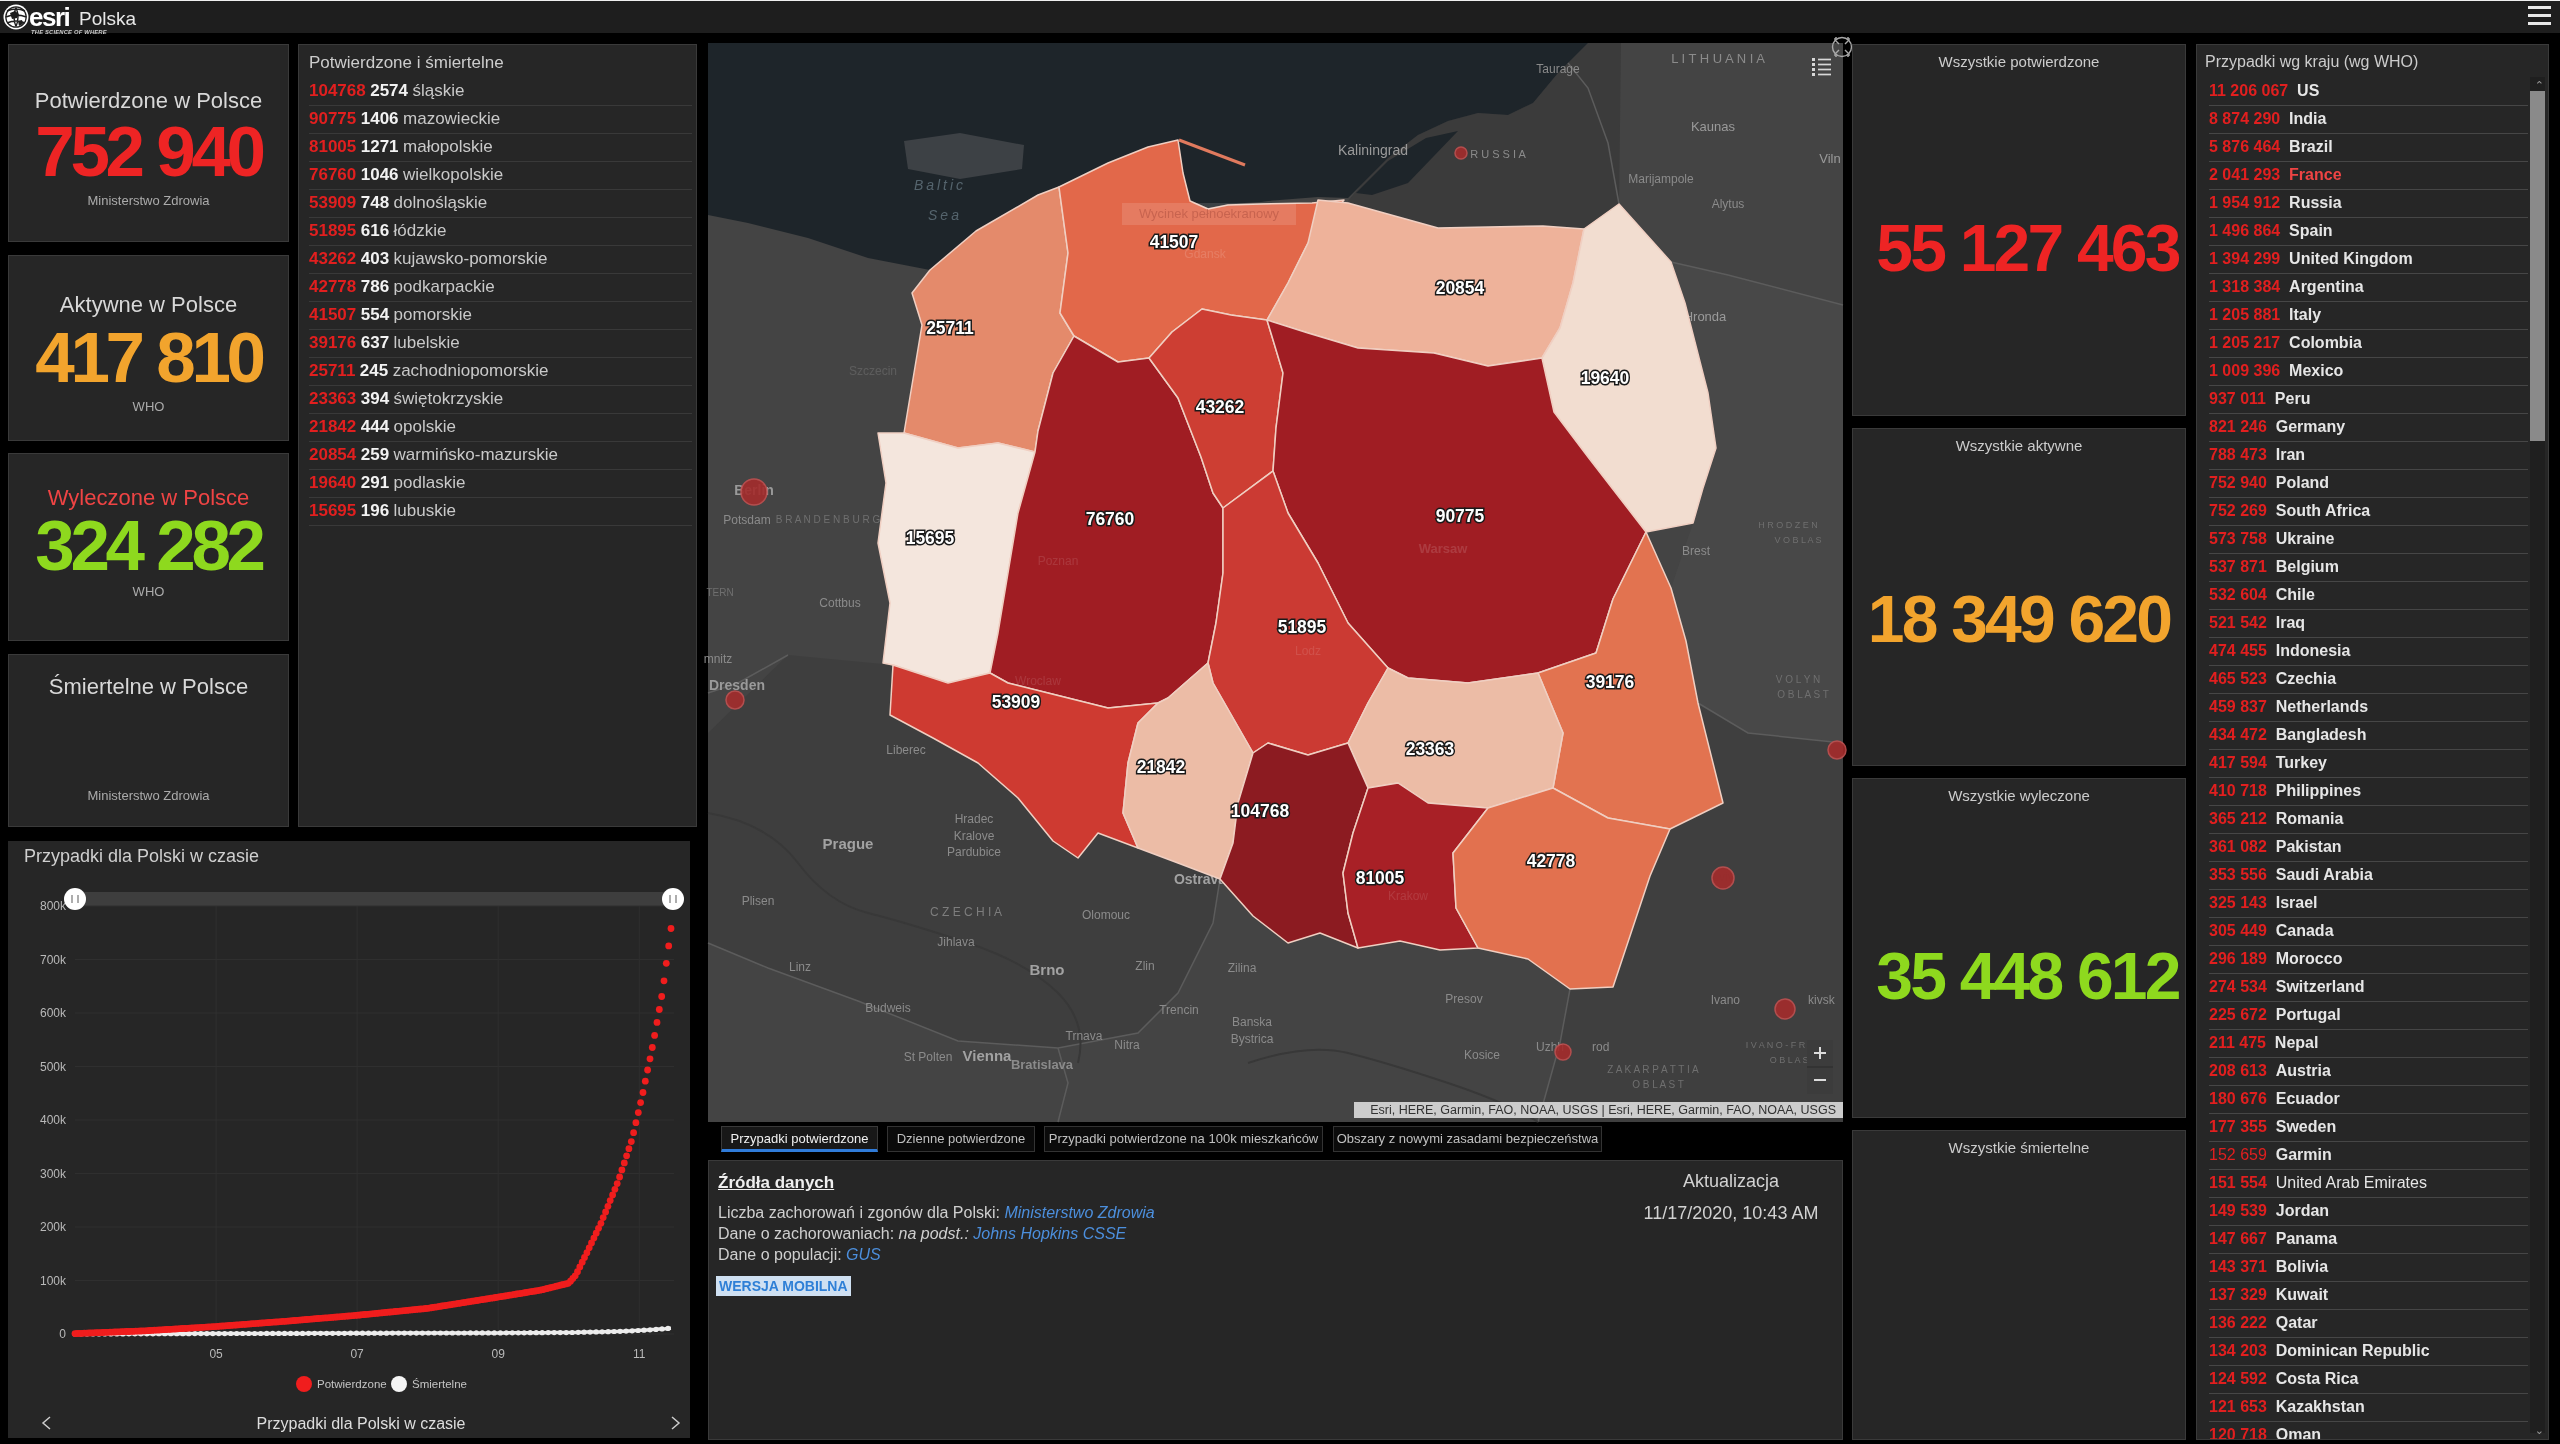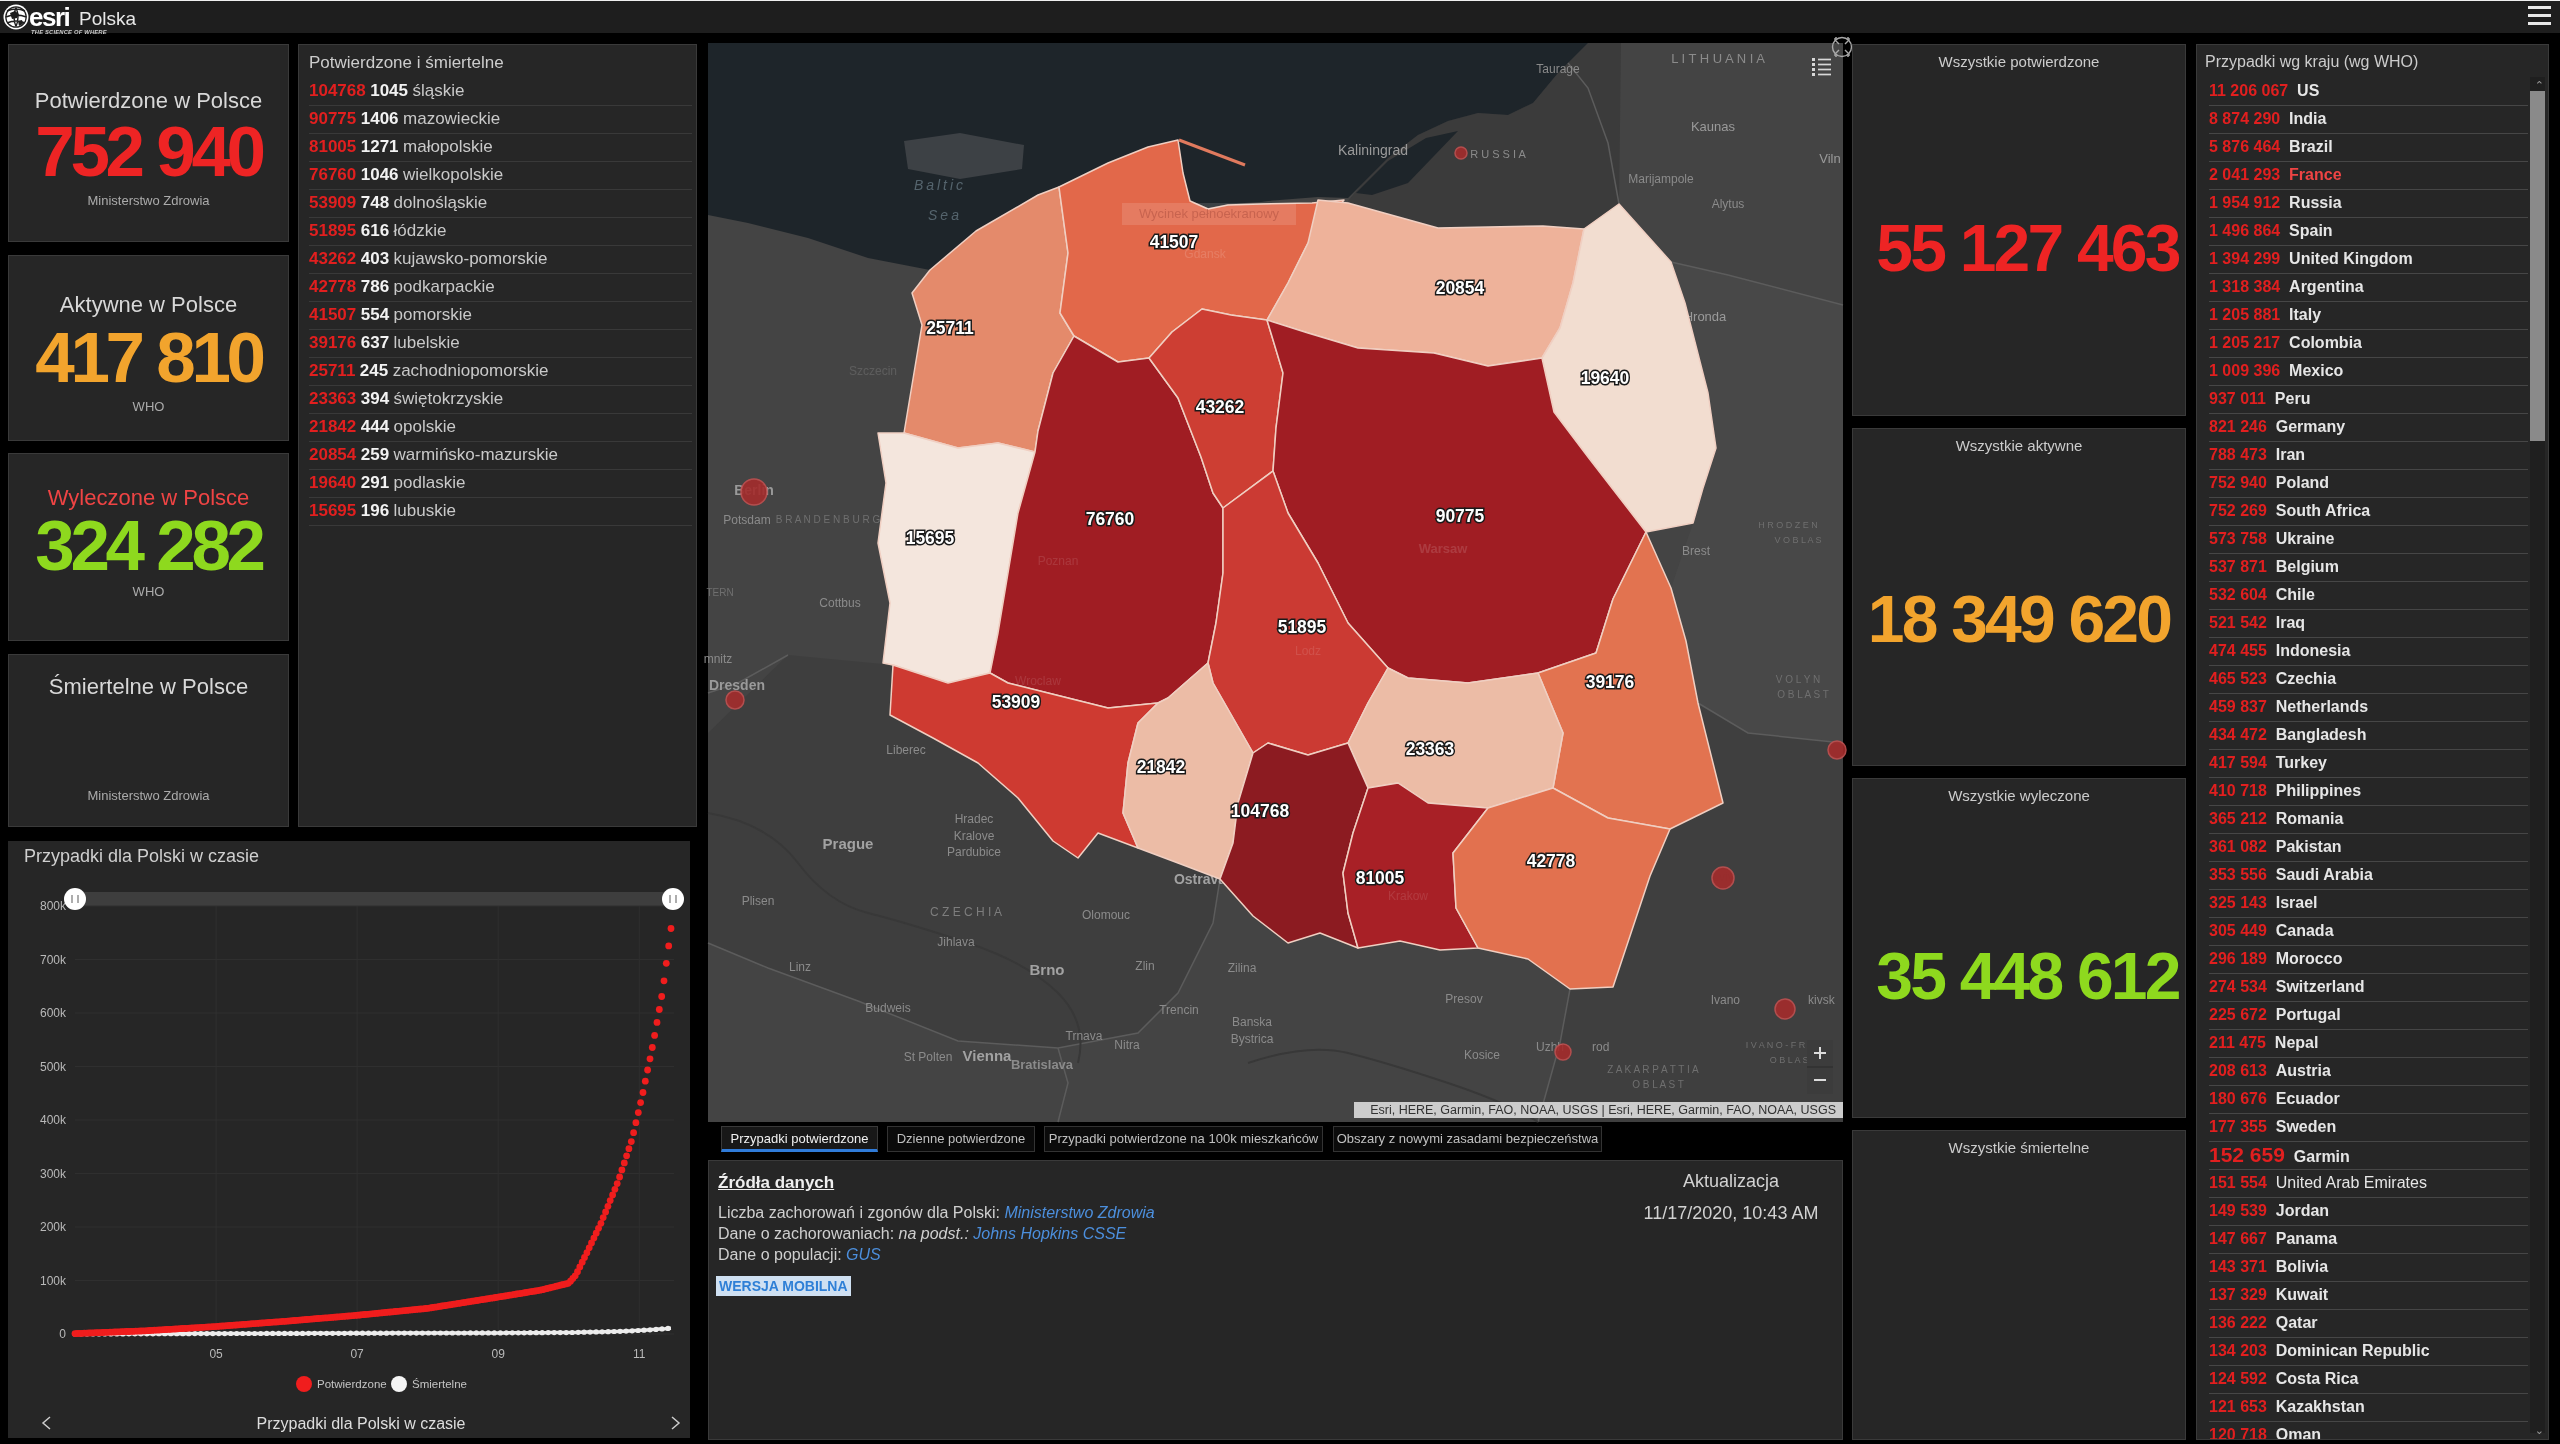--- a/index.html
+++ b/index.html
@@ -38,21 +38,21 @@
 <div style="position:absolute;left:0;right:0;top:53px;text-align:center;font-size:71px;line-height:78px;font-weight:bold;color:#8ed91e;letter-spacing:-4.3px">324 282</div>
 <div style="position:absolute;left:0;right:0;top:130px;text-align:center;font-size:13px;line-height:16px;color:#ababab">WHO</div>
 </div>
 <div style="position:absolute;left:8px;top:654px;width:281px;height:173px;background:#262626;border:1px solid #3a3a3a;box-sizing:border-box">
 <div style="position:absolute;left:0;right:0;top:18px;text-align:center;font-size:22px;line-height:28px;color:#d8d8d8">Śmiertelne w Polsce</div>
 <div style="position:absolute;left:0;right:0;top:133px;text-align:center;font-size:13px;line-height:16px;color:#ababab">Ministerstwo Zdrowia</div>
 </div>
 <div style="position:absolute;left:298px;top:44px;width:399px;height:783px;background:#262626;border:1px solid #3a3a3a;box-sizing:border-box">
 <div style="position:absolute;left:10px;top:8px;font-size:17px;color:#cccccc">Potwierdzone i śmiertelne</div>
 <div style="position:absolute;left:10px;right:4px;top:32px;height:28px;border-bottom:1px solid #393939;line-height:28px;white-space:nowrap">
-<span style="color:#e11f1f;font-weight:bold;font-size:17px">104768</span> <span style="color:#f2f2f2;font-weight:bold;font-size:17px">1045</span> <span style="color:#c9c9c9;font-size:17px">śląskie</span></div>
+<span style="color:#e11f1f;font-weight:bold;font-size:17px">104768</span> <span style="color:#f2f2f2;font-weight:bold;font-size:17px">2574</span> <span style="color:#c9c9c9;font-size:17px">śląskie</span></div>
     <div style="position:absolute;left:10px;right:4px;top:60px;height:28px;border-bottom:1px solid #393939;line-height:28px;white-space:nowrap">
 <span style="color:#e11f1f;font-weight:bold;font-size:17px">90775</span> <span style="color:#f2f2f2;font-weight:bold;font-size:17px">1406</span> <span style="color:#c9c9c9;font-size:17px">mazowieckie</span></div>
     <div style="position:absolute;left:10px;right:4px;top:88px;height:28px;border-bottom:1px solid #393939;line-height:28px;white-space:nowrap">
 <span style="color:#e11f1f;font-weight:bold;font-size:17px">81005</span> <span style="color:#f2f2f2;font-weight:bold;font-size:17px">1271</span> <span style="color:#c9c9c9;font-size:17px">małopolskie</span></div>
     <div style="position:absolute;left:10px;right:4px;top:116px;height:28px;border-bottom:1px solid #393939;line-height:28px;white-space:nowrap">
 <span style="color:#e11f1f;font-weight:bold;font-size:17px">76760</span> <span style="color:#f2f2f2;font-weight:bold;font-size:17px">1046</span> <span style="color:#c9c9c9;font-size:17px">wielkopolskie</span></div>
     <div style="position:absolute;left:10px;right:4px;top:144px;height:28px;border-bottom:1px solid #393939;line-height:28px;white-space:nowrap">
 <span style="color:#e11f1f;font-weight:bold;font-size:17px">53909</span> <span style="color:#f2f2f2;font-weight:bold;font-size:17px">748</span> <span style="color:#c9c9c9;font-size:17px">dolnośląskie</span></div>
     <div style="position:absolute;left:10px;right:4px;top:172px;height:28px;border-bottom:1px solid #393939;line-height:28px;white-space:nowrap">
 <span style="color:#e11f1f;font-weight:bold;font-size:17px">51895</span> <span style="color:#f2f2f2;font-weight:bold;font-size:17px">616</span> <span style="color:#c9c9c9;font-size:17px">łódzkie</span></div>
@@ -726,21 +726,21 @@
 <span style="color:#e11f1f;font-weight:bold;font-size:16px">225 672</span>&nbsp; <span style="color:#e6e6e6;font-weight:bold;font-size:16px">Portugal</span></div>
     <div style="position:absolute;left:12px;right:20px;top:984px;height:28px;border-bottom:1px solid #464646;line-height:28px;white-space:nowrap">
 <span style="color:#e11f1f;font-weight:bold;font-size:16px">211 475</span>&nbsp; <span style="color:#e6e6e6;font-weight:bold;font-size:16px">Nepal</span></div>
     <div style="position:absolute;left:12px;right:20px;top:1012px;height:28px;border-bottom:1px solid #464646;line-height:28px;white-space:nowrap">
 <span style="color:#e11f1f;font-weight:bold;font-size:16px">208 613</span>&nbsp; <span style="color:#e6e6e6;font-weight:bold;font-size:16px">Austria</span></div>
     <div style="position:absolute;left:12px;right:20px;top:1040px;height:28px;border-bottom:1px solid #464646;line-height:28px;white-space:nowrap">
 <span style="color:#e11f1f;font-weight:bold;font-size:16px">180 676</span>&nbsp; <span style="color:#e6e6e6;font-weight:bold;font-size:16px">Ecuador</span></div>
     <div style="position:absolute;left:12px;right:20px;top:1068px;height:28px;border-bottom:1px solid #464646;line-height:28px;white-space:nowrap">
 <span style="color:#e11f1f;font-weight:bold;font-size:16px">177 355</span>&nbsp; <span style="color:#e6e6e6;font-weight:bold;font-size:16px">Sweden</span></div>
     <div style="position:absolute;left:12px;right:20px;top:1096px;height:28px;border-bottom:1px solid #464646;line-height:28px;white-space:nowrap">
-<span style="color:#e11f1f;font-weight:bold;font-size:21px">152 659</span>&nbsp; <span style="color:#e6e6e6;font-weight:bold;font-size:16px">Garmin</span></div>
+<span style="color:#e11f1f;font-weight:normal;font-size:16px">152 659</span>&nbsp; <span style="color:#e6e6e6;font-weight:bold;font-size:16px">Garmin</span></div>
     <div style="position:absolute;left:12px;right:20px;top:1124px;height:28px;border-bottom:1px solid #464646;line-height:28px;white-space:nowrap">
 <span style="color:#e11f1f;font-weight:bold;font-size:16px">151 554</span>&nbsp; <span style="color:#e6e6e6;font-weight:normal;font-size:16px">United Arab Emirates</span></div>
     <div style="position:absolute;left:12px;right:20px;top:1152px;height:28px;border-bottom:1px solid #464646;line-height:28px;white-space:nowrap">
 <span style="color:#e11f1f;font-weight:bold;font-size:16px">149 539</span>&nbsp; <span style="color:#e6e6e6;font-weight:bold;font-size:16px">Jordan</span></div>
     <div style="position:absolute;left:12px;right:20px;top:1180px;height:28px;border-bottom:1px solid #464646;line-height:28px;white-space:nowrap">
 <span style="color:#e11f1f;font-weight:bold;font-size:16px">147 667</span>&nbsp; <span style="color:#e6e6e6;font-weight:bold;font-size:16px">Panama</span></div>
     <div style="position:absolute;left:12px;right:20px;top:1208px;height:28px;border-bottom:1px solid #464646;line-height:28px;white-space:nowrap">
 <span style="color:#e11f1f;font-weight:bold;font-size:16px">143 371</span>&nbsp; <span style="color:#e6e6e6;font-weight:bold;font-size:16px">Bolivia</span></div>
     <div style="position:absolute;left:12px;right:20px;top:1236px;height:28px;border-bottom:1px solid #464646;line-height:28px;white-space:nowrap">
 <span style="color:#e11f1f;font-weight:bold;font-size:16px">137 329</span>&nbsp; <span style="color:#e6e6e6;font-weight:bold;font-size:16px">Kuwait</span></div>

